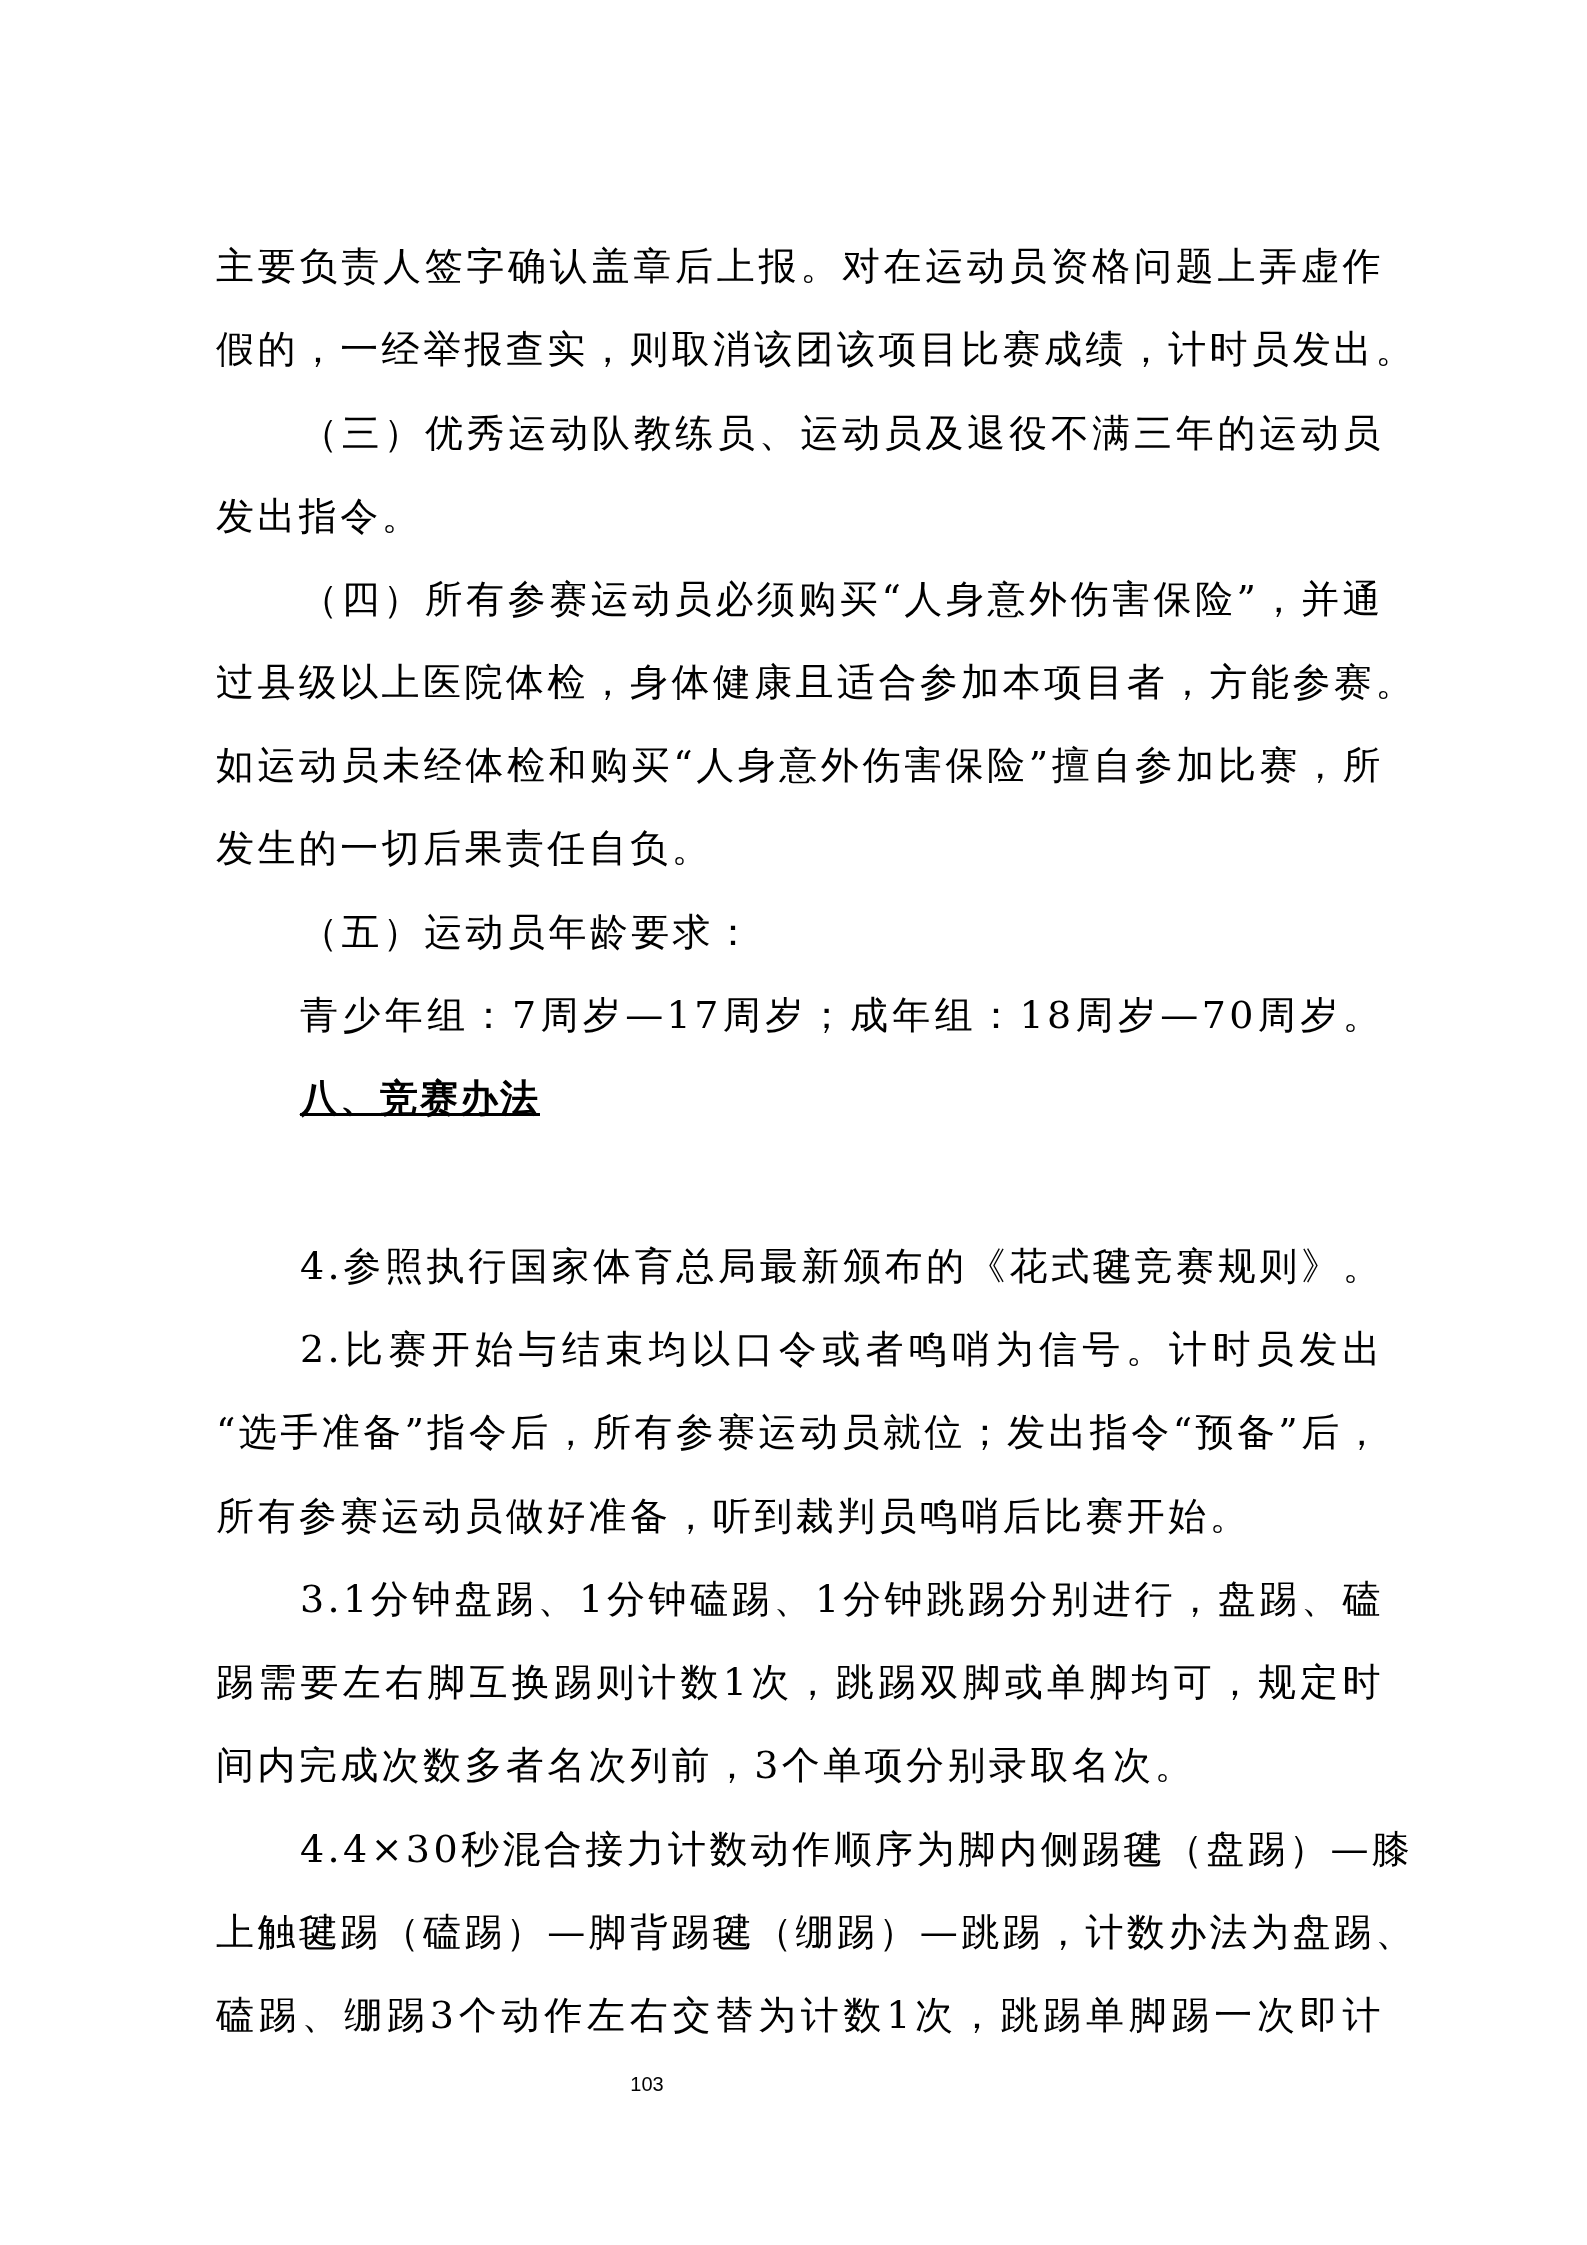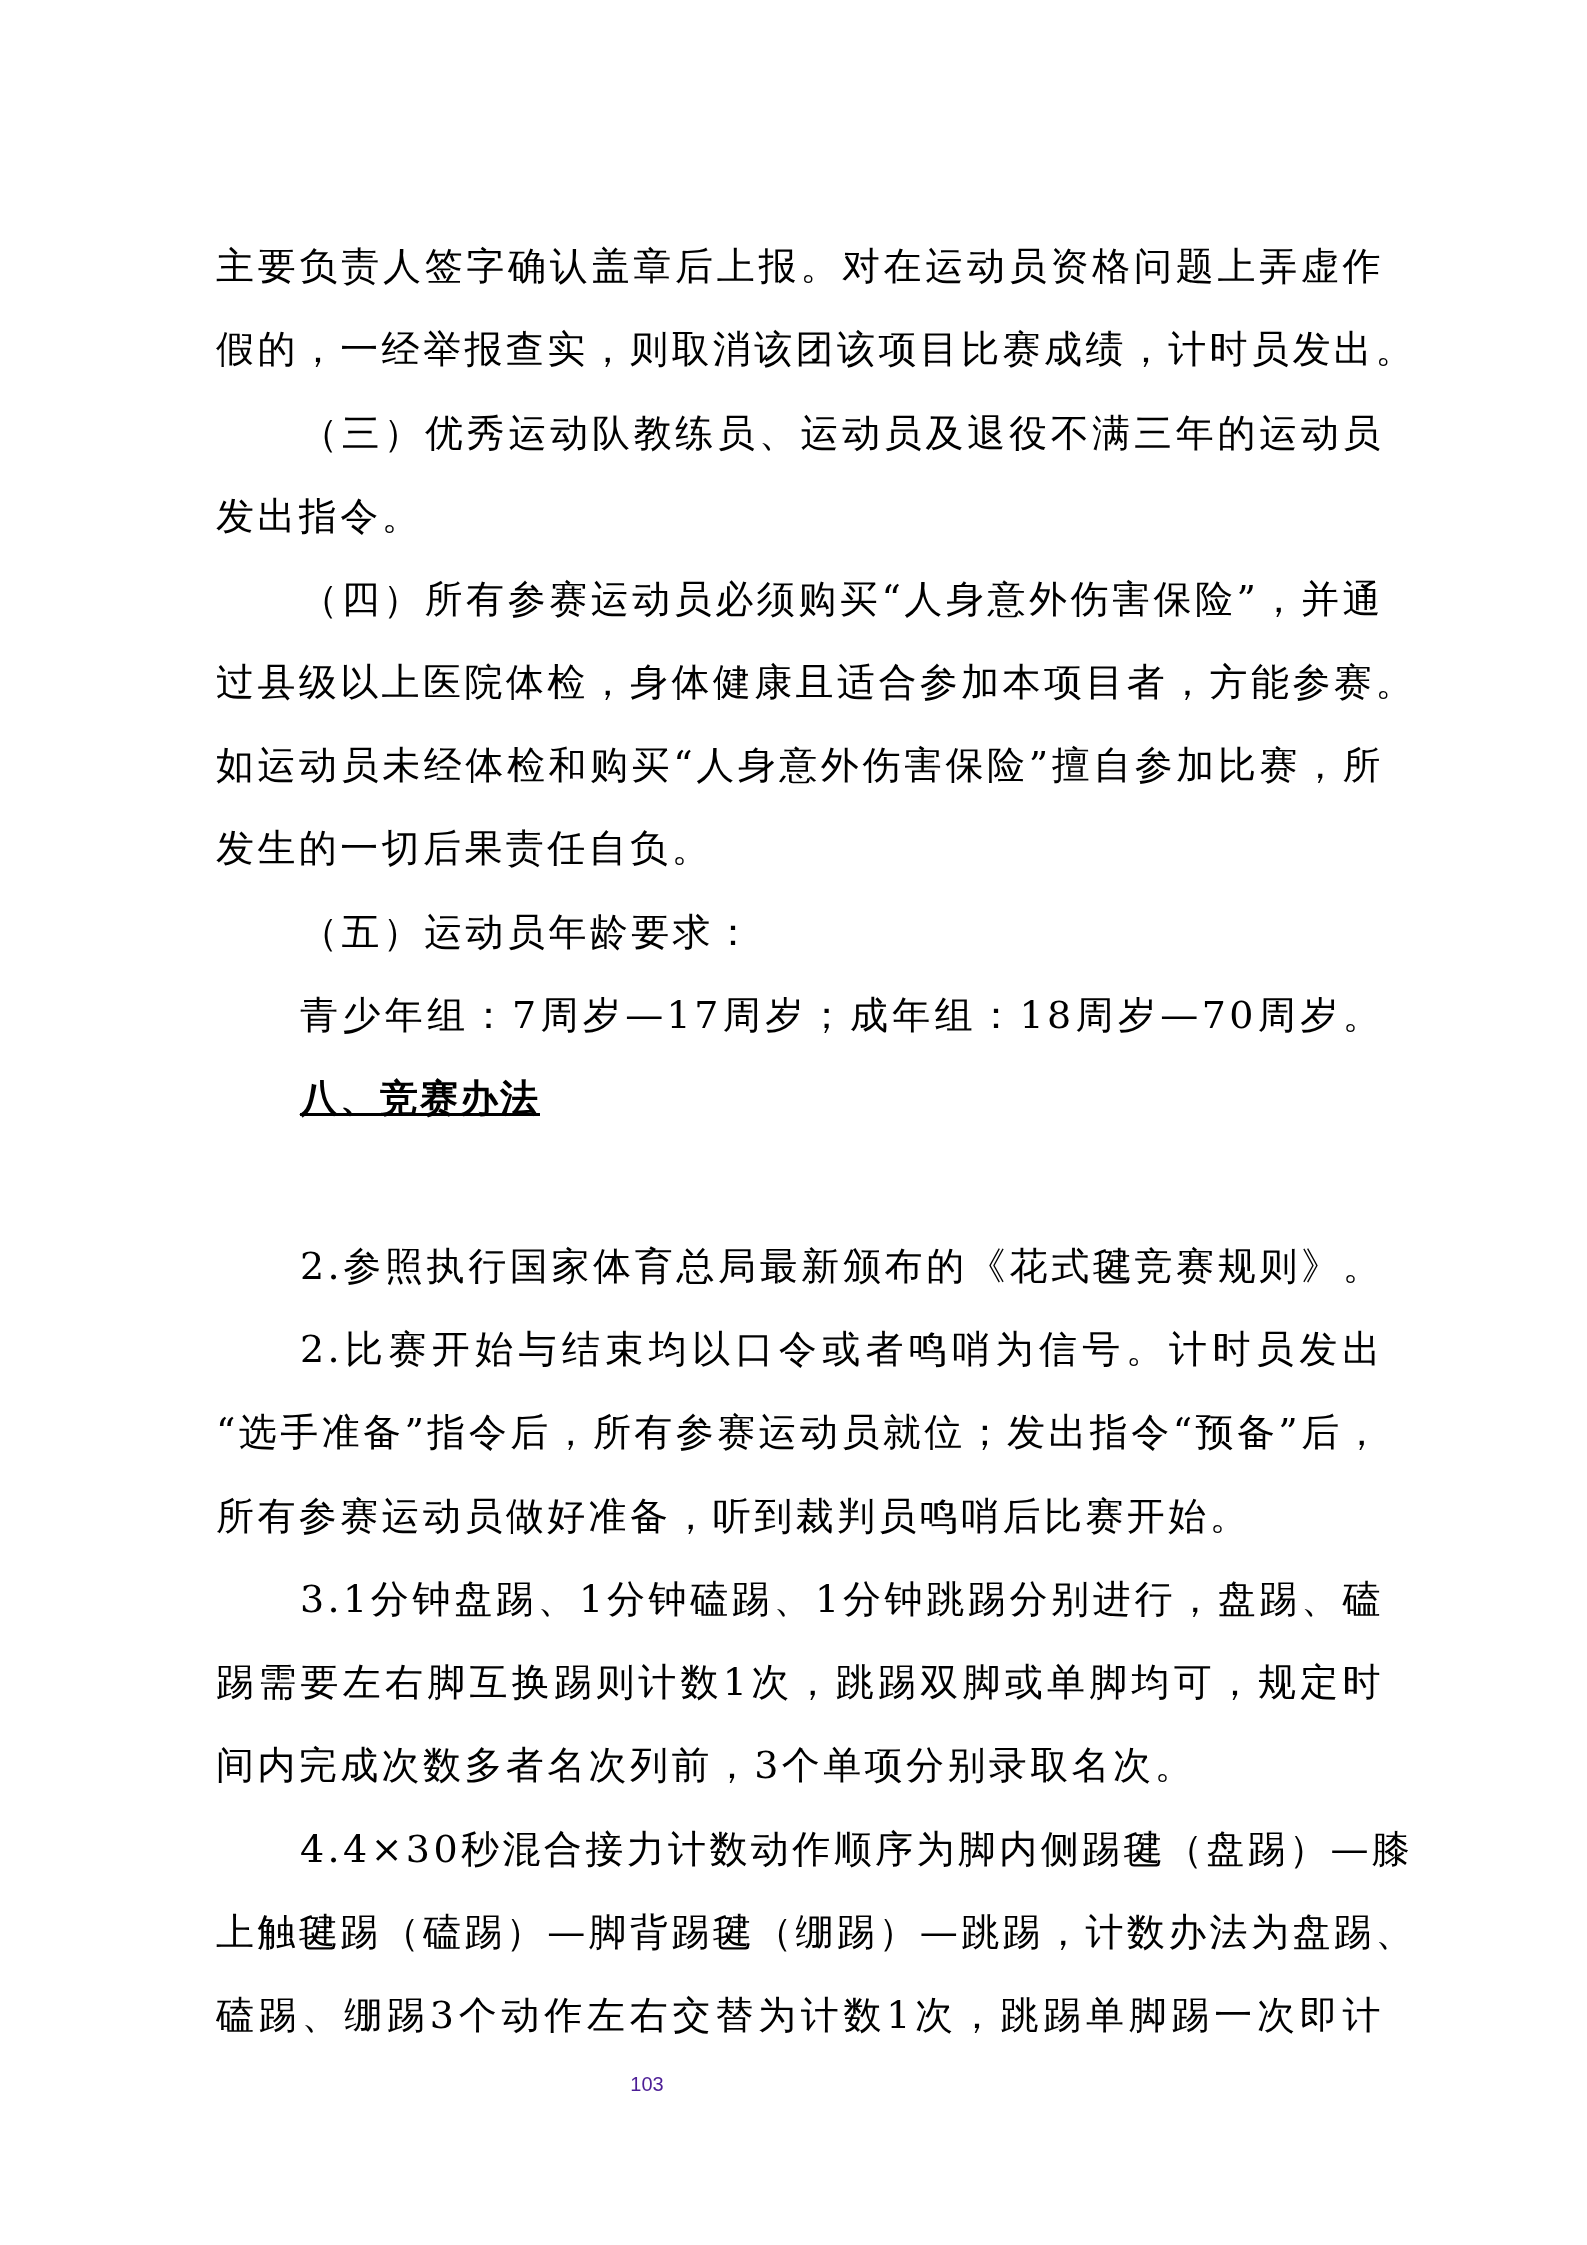--- a/index.html
+++ b/index.html
@@ -6,38 +6,38 @@
   body { width: 1587px; height: 2245px; position: relative; overflow: hidden;
          font-family: "DejaVu Serif", "Liberation Serif", serif; color: #000; }
   .page { position: absolute; left: 0; top: 0; width: 1587px; height: 2245px; background: #fff; border-radius: 15px; }
   .line { position: absolute; left: 216px; width: 1168px; height: 60px;
           font-size: 38px; line-height: 60px; white-space: nowrap;
           letter-spacing: 3.4px; text-align: justify; text-align-last: justify; }
   .line.last { text-align-last: left; }
   .indent { left: 300px; width: 1084px; }
   .heading { font-family: "DejaVu Sans", "Liberation Sans", sans-serif; font-weight: bold; letter-spacing: 2px; text-decoration: underline; }
   .pagenum { position: absolute; top: 2073px; left: 0; width: 1294px; text-align: center;
-             font-family: "Liberation Sans", "DejaVu Sans", sans-serif; font-size: 20px; color: #4c1d95; }
+             font-family: "Liberation Sans", "DejaVu Sans", sans-serif; font-size: 20px; color: #000000; }
 </style>
 </head>
 <body>
 
 <div class="page">
   <div class="line" style="top:236px">主要负责人签字确认盖章后上报。对在运动员资格问题上弄虚作</div>
   <div class="line" style="top:319px">假的，一经举报查实，则取消该团该项目比赛成绩，计时员发出。</div>
   <div class="line indent" style="top:403px">（三）优秀运动队教练员、运动员及退役不满三年的运动员</div>
   <div class="line last" style="top:486px">发出指令。</div>
   <div class="line indent" style="top:569px">（四）所有参赛运动员必须购买“人身意外伤害保险”，并通</div>
   <div class="line" style="top:652px">过县级以上医院体检，身体健康且适合参加本项目者，方能参赛。</div>
   <div class="line" style="top:735px">如运动员未经体检和购买“人身意外伤害保险”擅自参加比赛，所</div>
   <div class="line indent last" style="top:902px">（五）运动员年龄要求：</div>
   <div class="line last" style="top:818px">发生的一切后果责任自负。</div>
   <div class="line indent" style="top:985px">青少年组：7周岁—17周岁；成年组：18周岁—70周岁。</div>
   <div class="line indent last heading" style="top:1068px">八、竞赛办法</div>
-  <div class="line indent" style="top:1236px">2.参照执行国家体育总局最新颁布的《花式毽竞赛规则》。</div>
+  <div class="line indent" style="top:1236px">4.参照执行国家体育总局最新颁布的《花式毽竞赛规则》。</div>
   <div class="line indent" style="top:1319px">2.比赛开始与结束均以口令或者鸣哨为信号。计时员发出</div>
   <div class="line" style="top:1402px">“选手准备”指令后，所有参赛运动员就位；发出指令“预备”后，</div>
   <div class="line last" style="top:1486px">所有参赛运动员做好准备，听到裁判员鸣哨后比赛开始。</div>
   <div class="line indent" style="top:1569px">3.1分钟盘踢、1分钟磕踢、1分钟跳踢分别进行，盘踢、磕</div>
   <div class="line" style="top:1652px">踢需要左右脚互换踢则计数1次，跳踢双脚或单脚均可，规定时</div>
   <div class="line last" style="top:1735px">间内完成次数多者名次列前，3个单项分别录取名次。</div>
   <div class="line indent" style="top:1819px">4.4×30秒混合接力计数动作顺序为脚内侧踢毽（盘踢）—膝</div>
   <div class="line" style="top:1902px">上触毽踢（磕踢）—脚背踢毽（绷踢）—跳踢，计数办法为盘踢、</div>
   <div class="line" style="top:1985px">磕踢、绷踢3个动作左右交替为计数1次，跳踢单脚踢一次即计</div>
 

